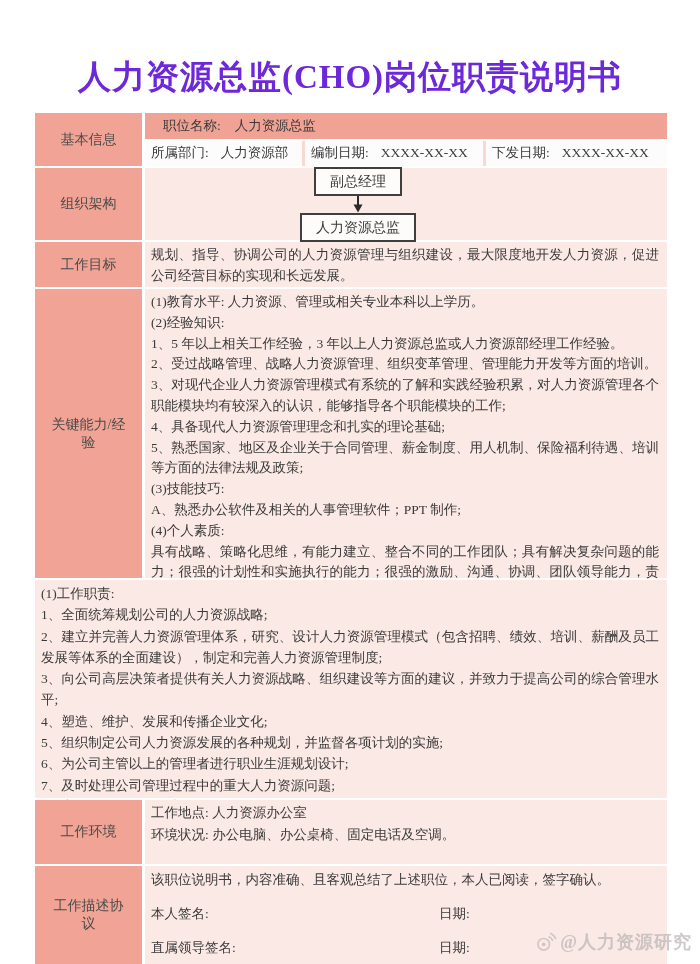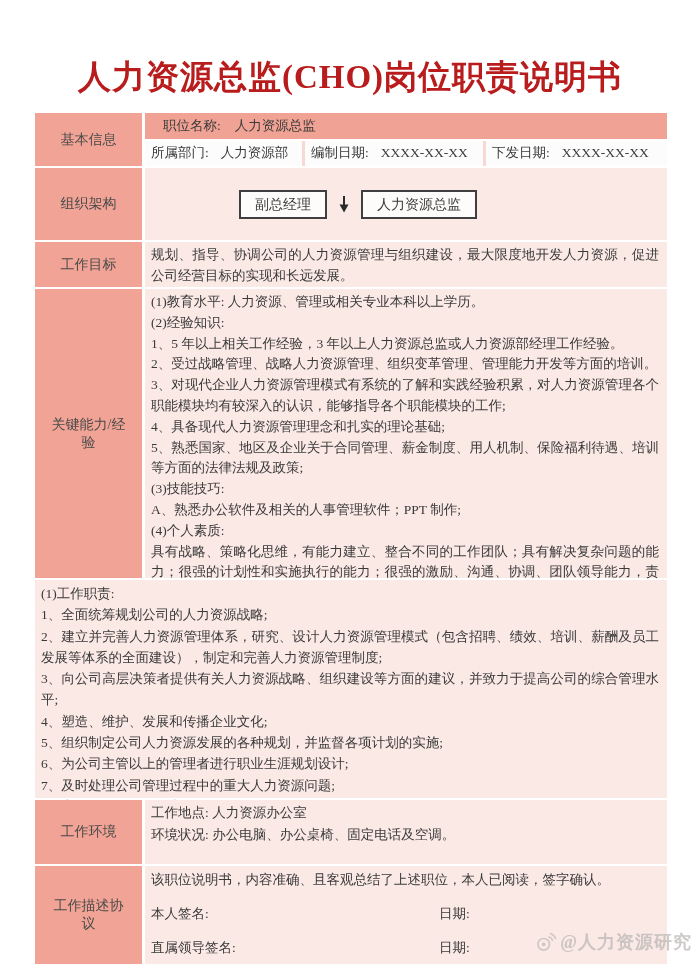--- a/index.html
+++ b/index.html
@@ -11,21 +11,21 @@
     overflow:hidden;
     font-family:"Liberation Serif","DejaVu Serif",serif;
     color:#3a3a3a;
   }
   .title {
     padding-top:58px;
     text-align:center;
     font-size:33px;
     font-weight:700;
     letter-spacing:1px;
-    color:#b91c1c;
+    color:#6d28d9;
     line-height:1.2;
   }
   .jd-table {
     position:absolute;
     left:35px; right:33px;
     top:113px; bottom:0;
     display:flex;
     flex-direction:column;
   }
   .row {
@@ -77,21 +77,21 @@
   .wcell.c2 { width:181px; flex:0 0 181px; border-left:3px solid #f8d8d2; }
   .wcell.c3 { flex:1; border-left:3px solid #f8d8d2; }
   
   .org-content {
     display:flex;
     flex-direction:column;
     align-items:center;
     justify-content:center;
     padding:4px 0;
   }
-  .org-inner { display:flex; align-items:center; transform:translateX(-48px);gap:11px; }
+  .org-inner { display:flex; flex-direction:column; align-items:center; transform:translateX(-48px); }
   .org-box {
     background:#fefcfb;
     border:2px solid #3f3f3f;
     font-size:14px;
     line-height:1;
     padding:6px 14px 5px 14px;
     white-space:nowrap;
   }
   .org-arrow { height:17px; display:block; }
   

